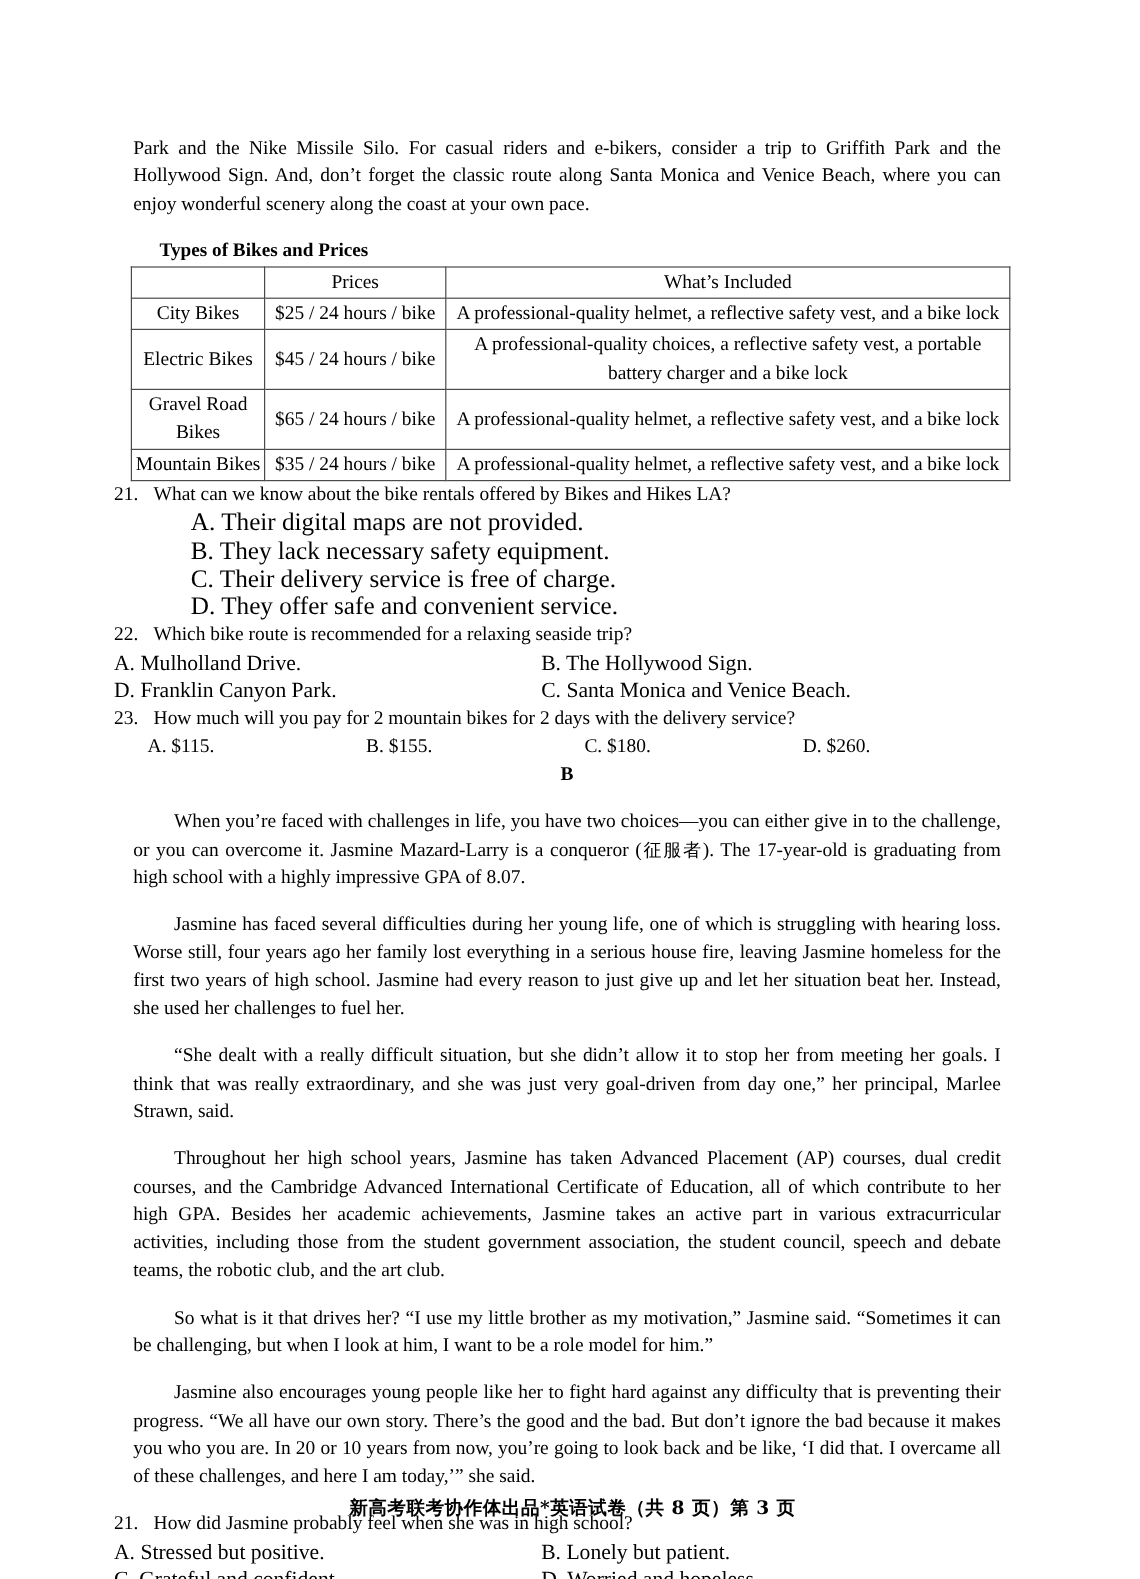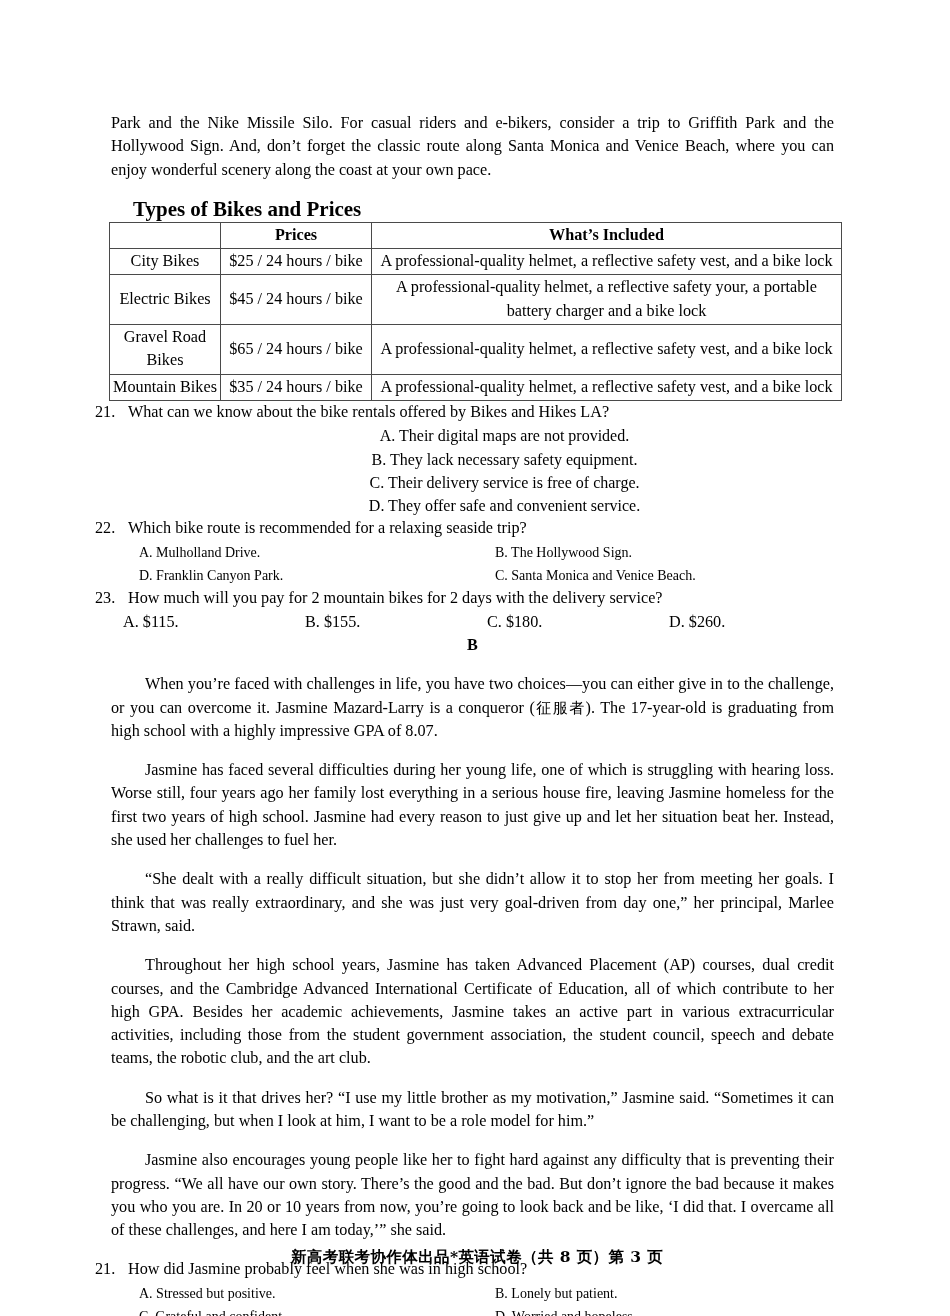--- a/index.html
+++ b/index.html
@@ -26,41 +26,41 @@
     font-size: 16.2px;
     line-height: 23.3px;
     text-align: justify;
     text-justify: inter-word;
   }
   p.indent {
     text-indent: 2.1em;
   }
   .table-caption {
     margin: 4px 0 2px 38px;
-    font-size: 21px;
+    font-size: 16px;
     font-weight: bold;
     line-height: 22px;
   }
   table.bikes {
     border-collapse: collapse;
     margin-left: 14px;
     width: 732px;
     table-layout: fixed;
   }
   table.bikes td, table.bikes th {
     border: 1px solid #4a4a4a;
     padding: 1px 3px;
     font-size: 16.2px;
     line-height: 23.3px;
     text-align: center;
     vertical-align: middle;
     font-weight: normal;
   }
   table.bikes th {
-    font-weight: bold;
+    font-weight: normal;
   }
   col.c1 { width: 111px; }
   col.c2 { width: 151px; }
   col.c3 { width: 470px; }
 
   .question {
     margin-top: 0px;
     font-size: 16.2px;
     line-height: 23.3px;
   }
@@ -71,27 +71,25 @@
   .q-num {
     width: 33px;
     flex: none;
     text-align: left;
   }
   .q-stem {
     flex: 1;
   }
   .opts-1col .opt {
     margin-left: 64px;
-    font-size: 16px;
-    line-height: 23.3px;
-    text-align: center;
+    font-size: 21px;
+    line-height: 23.3px;
   }
   .opts-2col {
-    margin-left: 44px;
-    font-size: 14px;
+    font-size: 18px;
     line-height: 23.3px;
   }
   .opts-2col .row {
     display: flex;
   }
   .opts-2col .row > span {
     width: 356px;
     flex: none;
   }
   .opts-4col {
@@ -151,21 +149,21 @@
     </thead>
     <tbody>
       <tr>
         <td>City Bikes</td>
         <td>$25 / 24 hours / bike</td>
         <td>A professional-quality helmet, a reflective safety vest, and a bike lock</td>
       </tr>
       <tr>
         <td>Electric Bikes</td>
         <td>$45 / 24 hours / bike</td>
-        <td>A professional-quality helmet, a reflective safety your, a portable battery charger and a bike lock</td>
+        <td>A professional-quality choices, a reflective safety vest, a portable battery charger and a bike lock</td>
       </tr>
       <tr>
         <td>Gravel Road Bikes</td>
         <td>$65 / 24 hours / bike</td>
         <td>A professional-quality helmet, a reflective safety vest, and a bike lock</td>
       </tr>
       <tr>
         <td>Mountain Bikes</td>
         <td>$35 / 24 hours / bike</td>
         <td>A professional-quality helmet, a reflective safety vest, and a bike lock</td>

